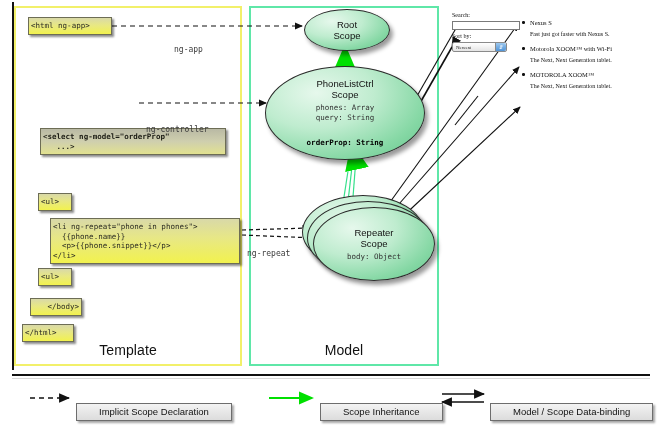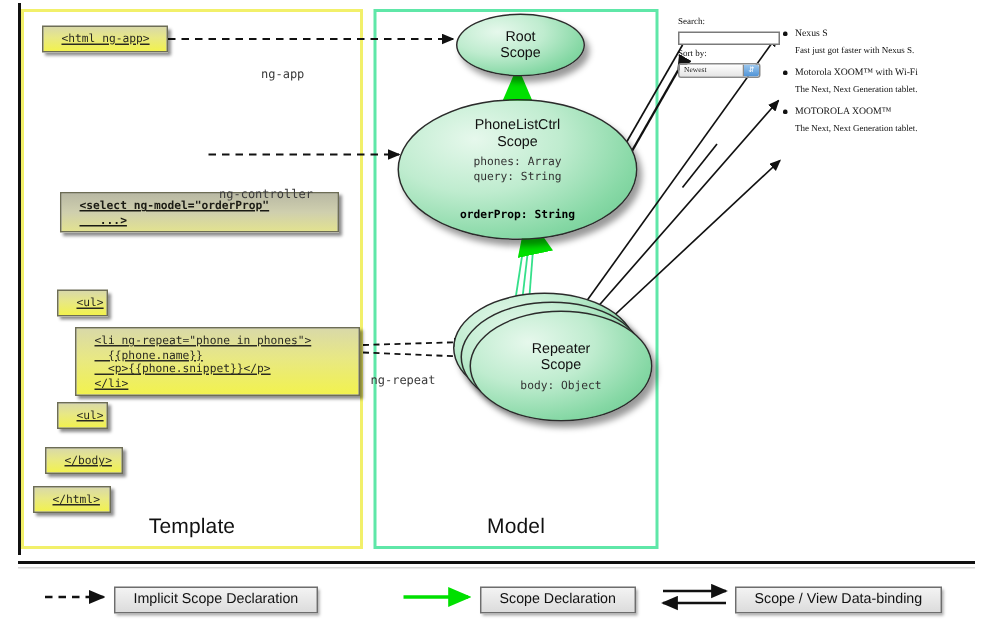--- a/index.html
+++ b/index.html
@@ -24,25 +24,24 @@
   #rule-bottom{position:absolute;left:12px;top:374px;width:638px;height:2px;background:#111;}
   #rule-bottom2{position:absolute;left:12px;top:378px;width:638px;height:1px;background:#d8d8d8;}
 
   
   .codebox{
     position:absolute;box-sizing:border-box;
     border:1px solid #6d6d55;
     font-family:"DejaVu Sans Mono", monospace;
     font-size:7.5px;line-height:9.5px;
     color:#2a2a22;
-    padding:3px 12px;
+    padding:3px 2px;
     white-space:pre;
     box-shadow:2px 2px 2px rgba(0,0,0,.45);
     background:linear-gradient(180deg,#d9d9a8 0%, #e8e884 45%, #f2f24e 100%);
-    text-decoration:underline;
   }
   .codebox.grey{
     background:linear-gradient(180deg,#b9b9a4 0%, #cfcfae 50%, #e2e290 100%);
   }
   .codebox.bold{font-weight:bold;color:#1b1b14;}
 
   
   .scope{
     position:absolute;border-radius:50%;
     border:1px solid #2b2b2b;
@@ -86,25 +85,25 @@
 
   
   .conn-label{
     position:absolute;font-family:"DejaVu Sans Mono", monospace;
     font-size:8px;color:#3a3a3a;background:transparent;margin-top:33px;
   }
 
   
   #legend{position:absolute;left:12px;top:384px;width:638px;height:34px;}
   .legend-box{
-    position:absolute;top:7px;
+    position:absolute;top:19px;
     border:1px solid #6d6d6d;
     background:linear-gradient(180deg,#f3f3f3,#dcdcdc);
     box-shadow:1.5px 1.5px 2px rgba(0,0,0,.35);
-    font-size:9.5px;color:#111;padding:2px 12px;white-space:nowrap;
+    font-size:9.5px;color:#111;padding:2px 22px;white-space:nowrap;
     line-height:12px;
   }
   svg{position:absolute;left:0;top:0;overflow:visible;}
 </style>
 </head>
 <body>
 
 <div id="stage">
 
   <div id="edge-left"></div>
@@ -248,17 +247,17 @@
 
       <line x1="18" y1="14" x2="57" y2="14" stroke="#111" stroke-width="1.6" stroke-dasharray="5,4" marker-end="url(#lg-black)"></line>
 
       <line x1="257" y1="14" x2="300" y2="14" stroke="#00e000" stroke-width="2.2" marker-end="url(#lg-green)"></line>
 
       <line x1="430" y1="10" x2="472" y2="10" stroke="#111" stroke-width="1.6" marker-end="url(#lg-black)"></line>
       <line x1="430" y1="18" x2="472" y2="18" stroke="#111" stroke-width="1.6" marker-start="url(#lg-black-l)"></line>
     </svg>
 
     <div class="legend-box" style="left:64px;">Implicit Scope Declaration</div>
-    <div class="legend-box" style="left:308px;">Scope Declaration</div>
-    <div class="legend-box" style="left:478px;">Scope / View Data-binding</div>
+    <div class="legend-box" style="left:308px;">Scope Inheritance</div>
+    <div class="legend-box" style="left:478px;">Model / Scope Data-binding</div>
   </div>
 
 </div>
 
 </body></html>

